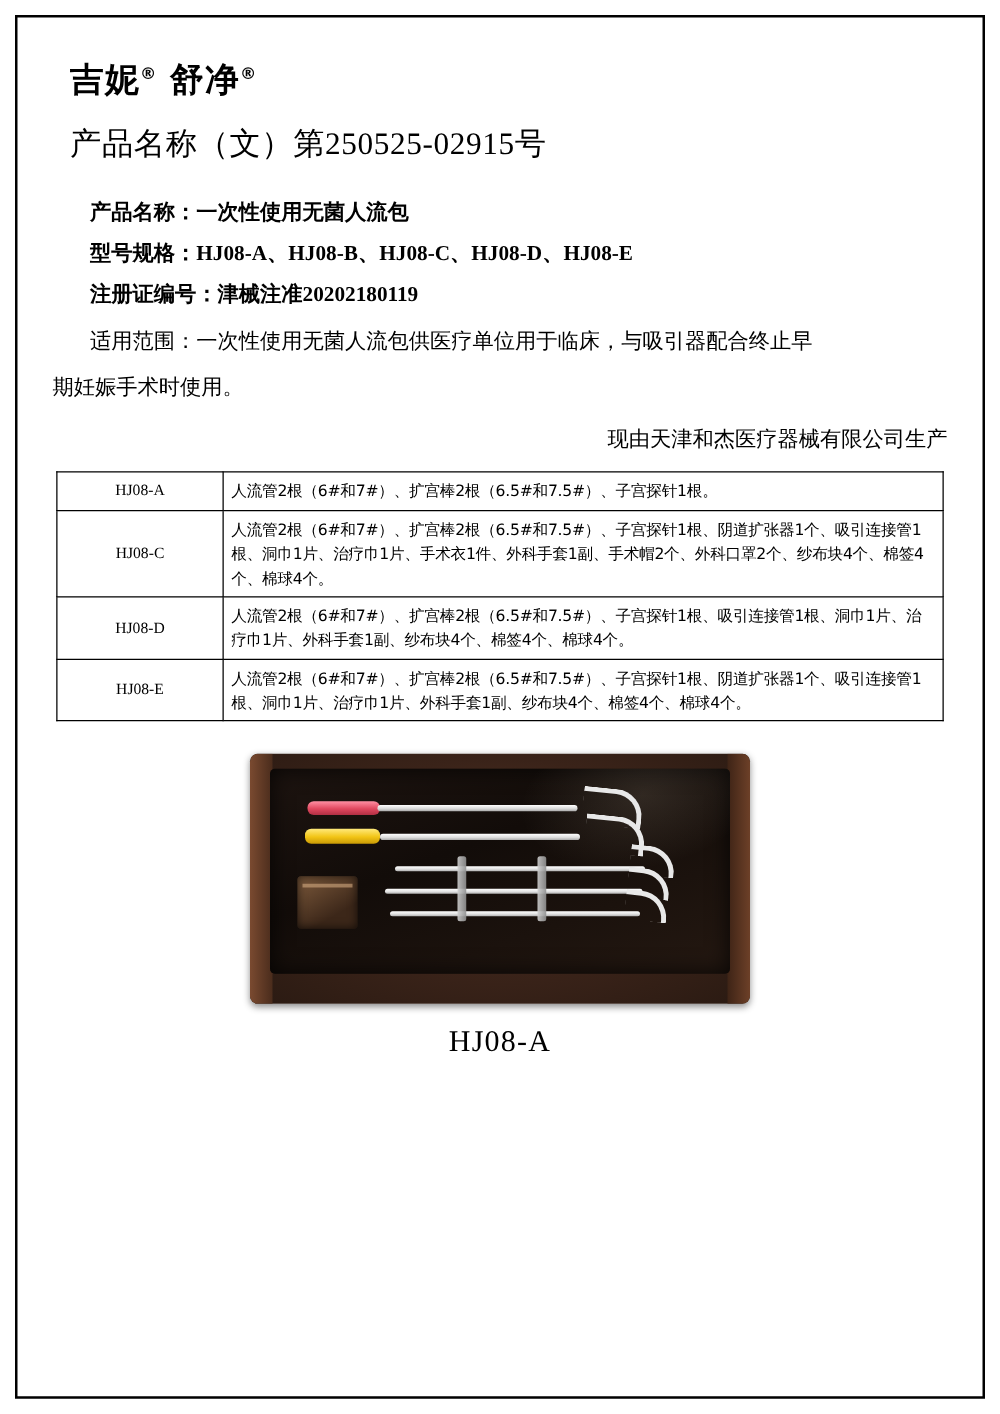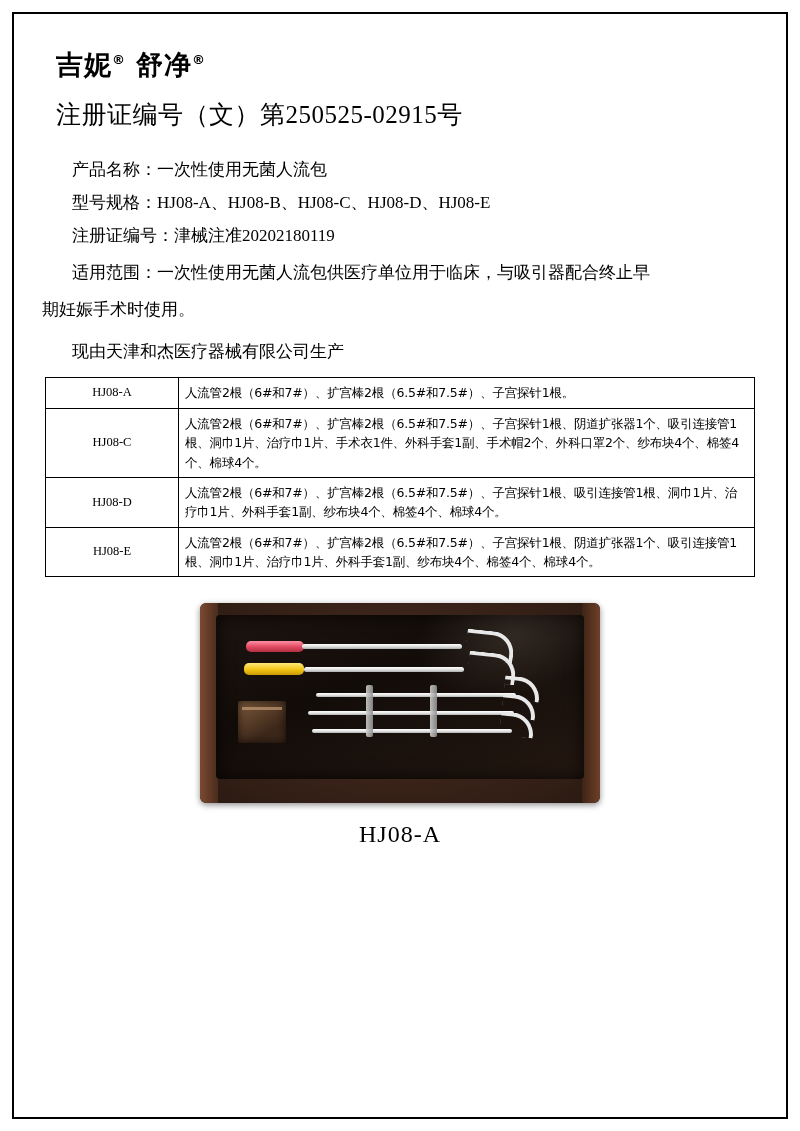--- a/index.html
+++ b/index.html
@@ -61,31 +61,33 @@
     letter-spacing: 0.5px;
     font-family: "Liberation Serif", serif;
   }
   .info-block {
     margin: 22px 0 0 30px;
     font-size: 17px;
     line-height: 1.95;
   }
   .info-line {
     white-space: nowrap;
+    font-weight: bold;
   }
   .info-para {
     margin-top: 4px;
     line-height: 1.95;
     text-indent: 0;
     max-width: 700px;
   }
   .maker {
     margin: 14px 0 0 30px;
     font-size: 17px;
     font-family: Liberation Serif, serif;
+    text-align: right;
   }
   table.spec {
     margin: 14px auto 0 auto;
     width: 710px;
     border-collapse: collapse;
     table-layout: fixed;
   }
   table.spec td {
     border: 1px solid #000000;
     padding: 5px 6px;
@@ -241,21 +243,21 @@
 
 <div class="page">
   <div class="border-frame"></div>
 
   <div class="content">
 
     <div class="brand">
       <span>吉妮</span><span class="reg">®</span><span class="gap"></span><span>舒净</span><span class="reg">®</span>
     </div>
 
-    <div class="approval">注册证编号（文）第250525-02915号</div>
+    <div class="approval">产品名称（文）第250525-02915号</div>
 
     <div class="info-block">
       <div class="info-line">产品名称：一次性使用无菌人流包</div>
       <div class="info-line">型号规格：HJ08-A、HJ08-B、HJ08-C、HJ08-D、HJ08-E</div>
       <div class="info-line">注册证编号：津械注准20202180119</div>
       <div class="info-para">适用范围：一次性使用无菌人流包供医疗单位用于临床，与吸引器配合终止早</div>
       <div class="info-para" style="margin-left:-30px;">期妊娠手术时使用。</div>
     </div>
 
     <div class="maker">现由天津和杰医疗器械有限公司生产</div>

